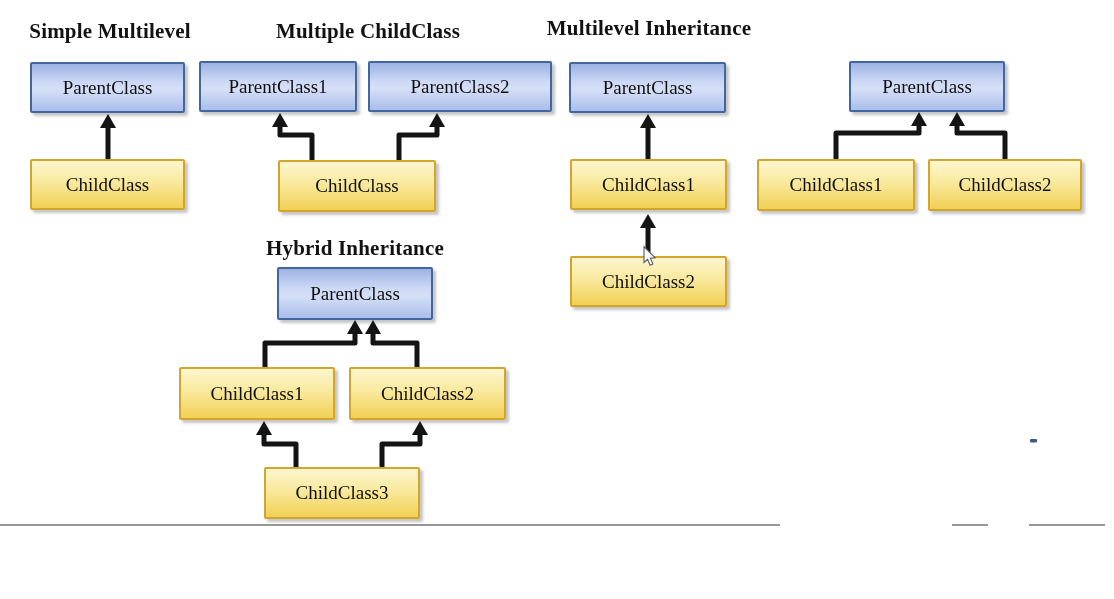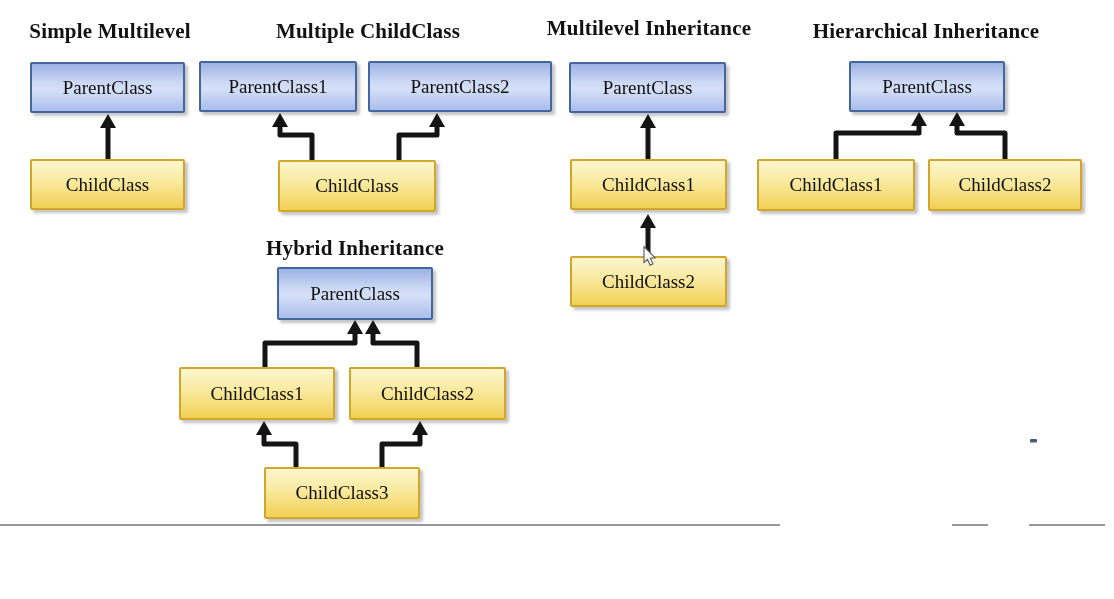--- a/index.html
+++ b/index.html
@@ -46,21 +46,20 @@
   .divider{stroke:#979797;stroke-width:2;}
 </style>
 </head>
 <body>
 
 <div id="canvas">
 
   <div class="diagram-title" style="left:5px;top:19px;width:210px;">Simple Multilevel</div>
   <div class="diagram-title" style="left:258px;top:19px;width:220px;">Multiple ChildClass</div>
   <div class="diagram-title" style="left:532px;top:16px;width:234px;">Multilevel Inheritance</div>
-  <div class="diagram-title" style="left:794px;top:19px;width:264px;">Hierarchical Inheritance</div>
   <div class="diagram-title" style="left:244px;top:236px;width:222px;">Hybrid Inheritance</div>
 
   <div class="node parent" style="left:30px;top:62px;width:155px;height:51px;">ParentClass</div>
   <div class="node child" style="left:30px;top:159px;width:155px;height:51px;">ChildClass</div>
 
   <div class="node parent" style="left:199px;top:61px;width:158px;height:51px;">ParentClass1</div>
   <div class="node parent" style="left:368px;top:61px;width:184px;height:51px;">ParentClass2</div>
   <div class="node child" style="left:278px;top:160px;width:158px;height:52px;">ChildClass</div>
 
   <div class="node parent" style="left:569px;top:62px;width:157px;height:51px;">ParentClass</div>

